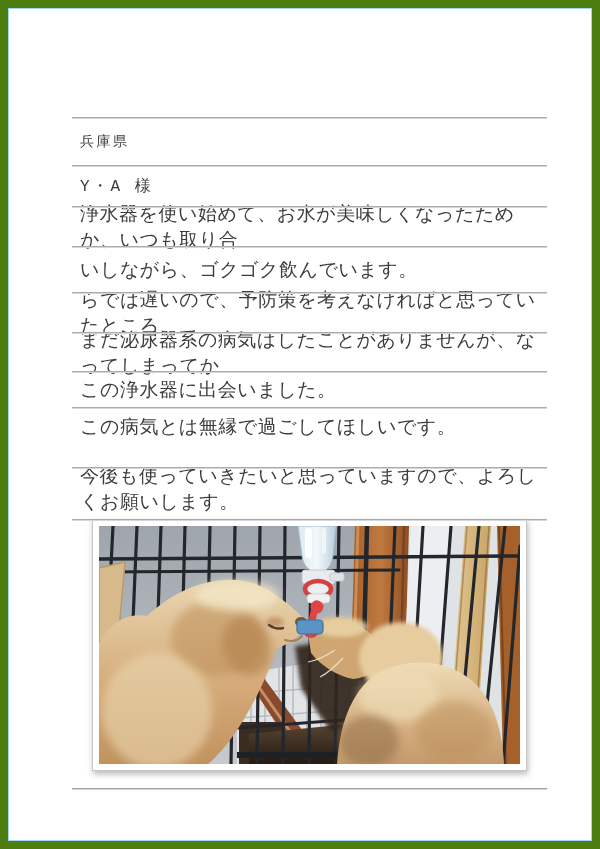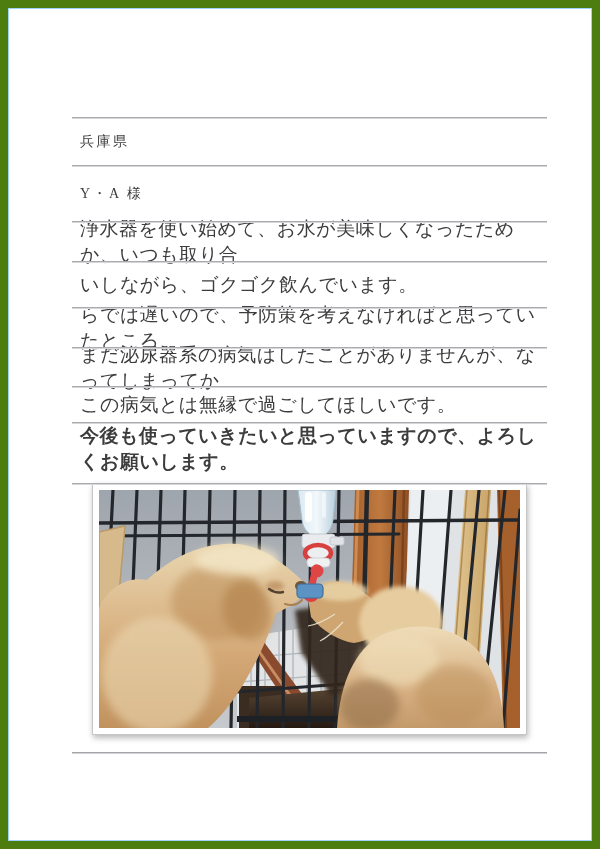--- a/index.html
+++ b/index.html
@@ -24,28 +24,28 @@
     font-size:19px;
     letter-spacing:0.5px;
     color:#3c3c3c;
   }
   .row::before {
     content:"";
     position:absolute; left:0; right:0; top:0; height:2px;
     background:linear-gradient(180deg,#97979b 0%,#bbbbbf 45%,#ededed 100%);
   }
   .row:nth-of-type(1){ height:48px; letter-spacing:2.5px; font-size:14px; }
-  .row:nth-of-type(2){ height:56px; letter-spacing:2.5px; font-size:14px; }
+  .row:nth-of-type(2){ height:41px; letter-spacing:2.5px; font-size:16px;font-family:Liberation Mono, monospace; }
   .row:nth-of-type(3){ height:40px; }
   .row:nth-of-type(4){ height:46px; }
   .row:nth-of-type(5){ height:40px; }
   .row:nth-of-type(6){ height:39px; }
   .row:nth-of-type(7){ height:36px; }
-  .row:nth-of-type(8){ height:51px;font-weight:bold; }
-  .row:nth-of-type(9){ height:42px; }
+  .row:nth-of-type(8){ height:38px; }
+  .row:nth-of-type(9){ height:42px;margin-top:22px; }
   .row-photo {
     position:relative;
     height:271px;
   }
   .row-photo::before {
     content:"";
     position:absolute; left:0; right:0; top:0; height:2px;
     background:linear-gradient(180deg,#97979b 0%,#bbbbbf 45%,#ededed 100%);
   }
   .row-photo::after {
@@ -67,20 +67,21 @@
 <body>
 
 <div class="page">
   <div class="letter">
     <div class="row">兵庫県</div>
     <div class="row">Y・A 様</div>
     <div class="row">浄水器を使い始めて、お水が美味しくなったためか、いつも取り合</div>
     <div class="row">いしながら、ゴクゴク飲んでいます。</div>
     <div class="row">らでは遅いので、予防策を考えなければと思っていたところ、</div>
     <div class="row">まだ泌尿器系の病気はしたことがありませんが、なってしまってか</div>
+    <div class="row">この浄水器に出会いました。</div>
     <div class="row">この病気とは無縁で過ごしてほしいです。</div>
     <div class="row">今後も使っていきたいと思っていますので、よろしくお願いします。</div>
 
     <div class="row-photo">
       <div class="photo-frame">
         <svg width="421" height="238" viewBox="0 0 421 238" xmlns="http://www.w3.org/2000/svg">
           <defs>
             <linearGradient id="wallG" x1="0" y1="0" x2="0" y2="1">
               <stop offset="0" stop-color="#9fa5ac"></stop>
                 <stop offset="1" stop-color="#c6c9ce"></stop>

